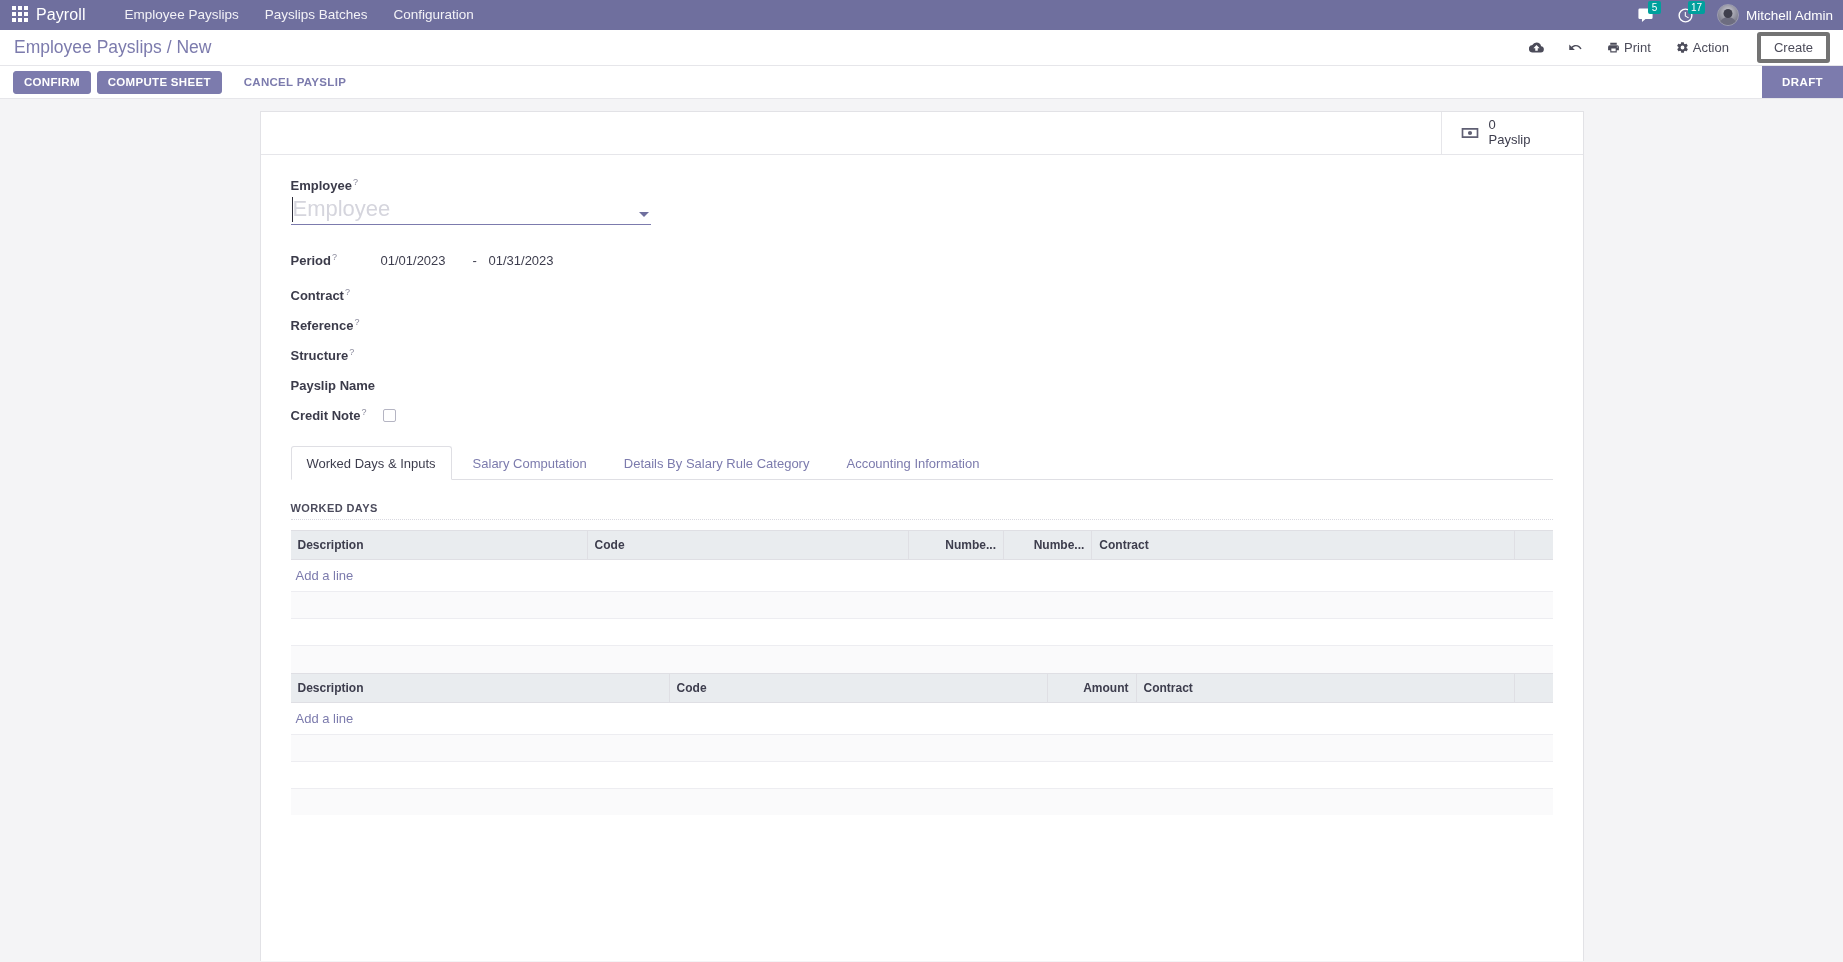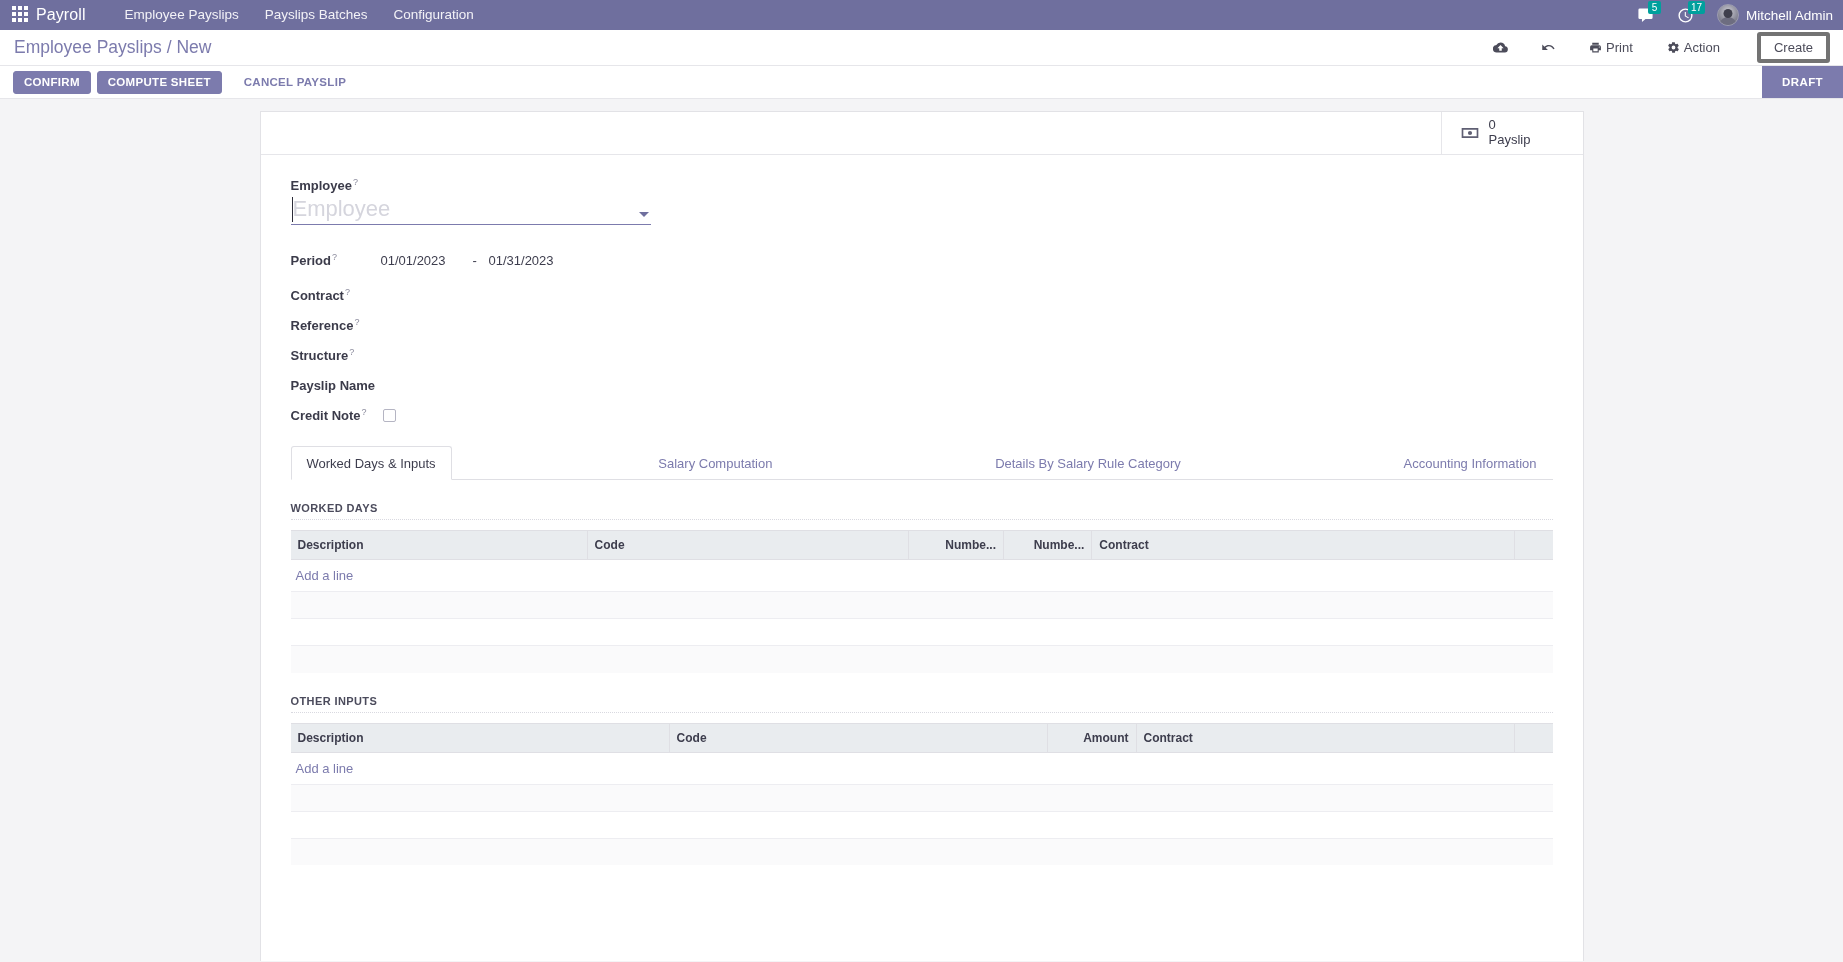--- a/index.html
+++ b/index.html
@@ -94,21 +94,21 @@
     border-bottom: 1px solid #e6e6ea;
     display: flex;
     align-items: center;
     padding: 0 13px 0 14px;
   }
   .breadcrumb {
     font-size: 17.5px;
     color: #7c7bad;
     white-space: nowrap;
   }
-  .cp-right { margin-left: auto; display: flex; align-items: center; gap: 12px; }
+  .cp-right { margin-left: auto; display: flex; align-items: center; gap: 3px; }
   .cp-icon-btn {
     width: 36px; height: 28px;
     display: flex; align-items: center; justify-content: center;
     cursor: pointer;
   }
   .cp-icon-btn svg { fill: #4c4c5a; }
   .cp-text-btn {
     display: flex; align-items: center; gap: 4px;
     font-size: 13px; color: #4c4c5a;
     padding: 0 11px; height: 26px;
@@ -269,22 +269,21 @@
     background: #fff;
     cursor: pointer;
     margin-left: 2px;
   }
 
   
   .notebook { margin-top: 16px; padding: 0 30px; }
   .tabs {
     display: flex;
     border-bottom: 1px solid #dfdfe4;
-    gap: 16px;
-    justify-content: space-between;
+    gap: 5px;
   }
   .tab {
     font-size: 13px;
     color: #7c7bad;
     padding: 9px 15px 8px;
     cursor: pointer;
     border: 1px solid transparent;
     margin-bottom: -1px;
     white-space: nowrap;
   }
@@ -525,21 +524,20 @@
             </tr>
           <tr class="empty-row">
               <td colspan="6"></td>
             </tr>
           <tr class="empty-row shade">
               <td colspan="6"></td>
             </tr>
         </tbody>
       </table>
 
-      <div class="subsection-title">OTHER INPUTS</div>
       <table class="olist">
         <colgroup>
           <col style="width:30%">
             <col style="width:30%">
             <col style="width:7%">
           <col style="width:30%">
             <col style="width:3%">
         </colgroup>
         <thead>
           <tr>

